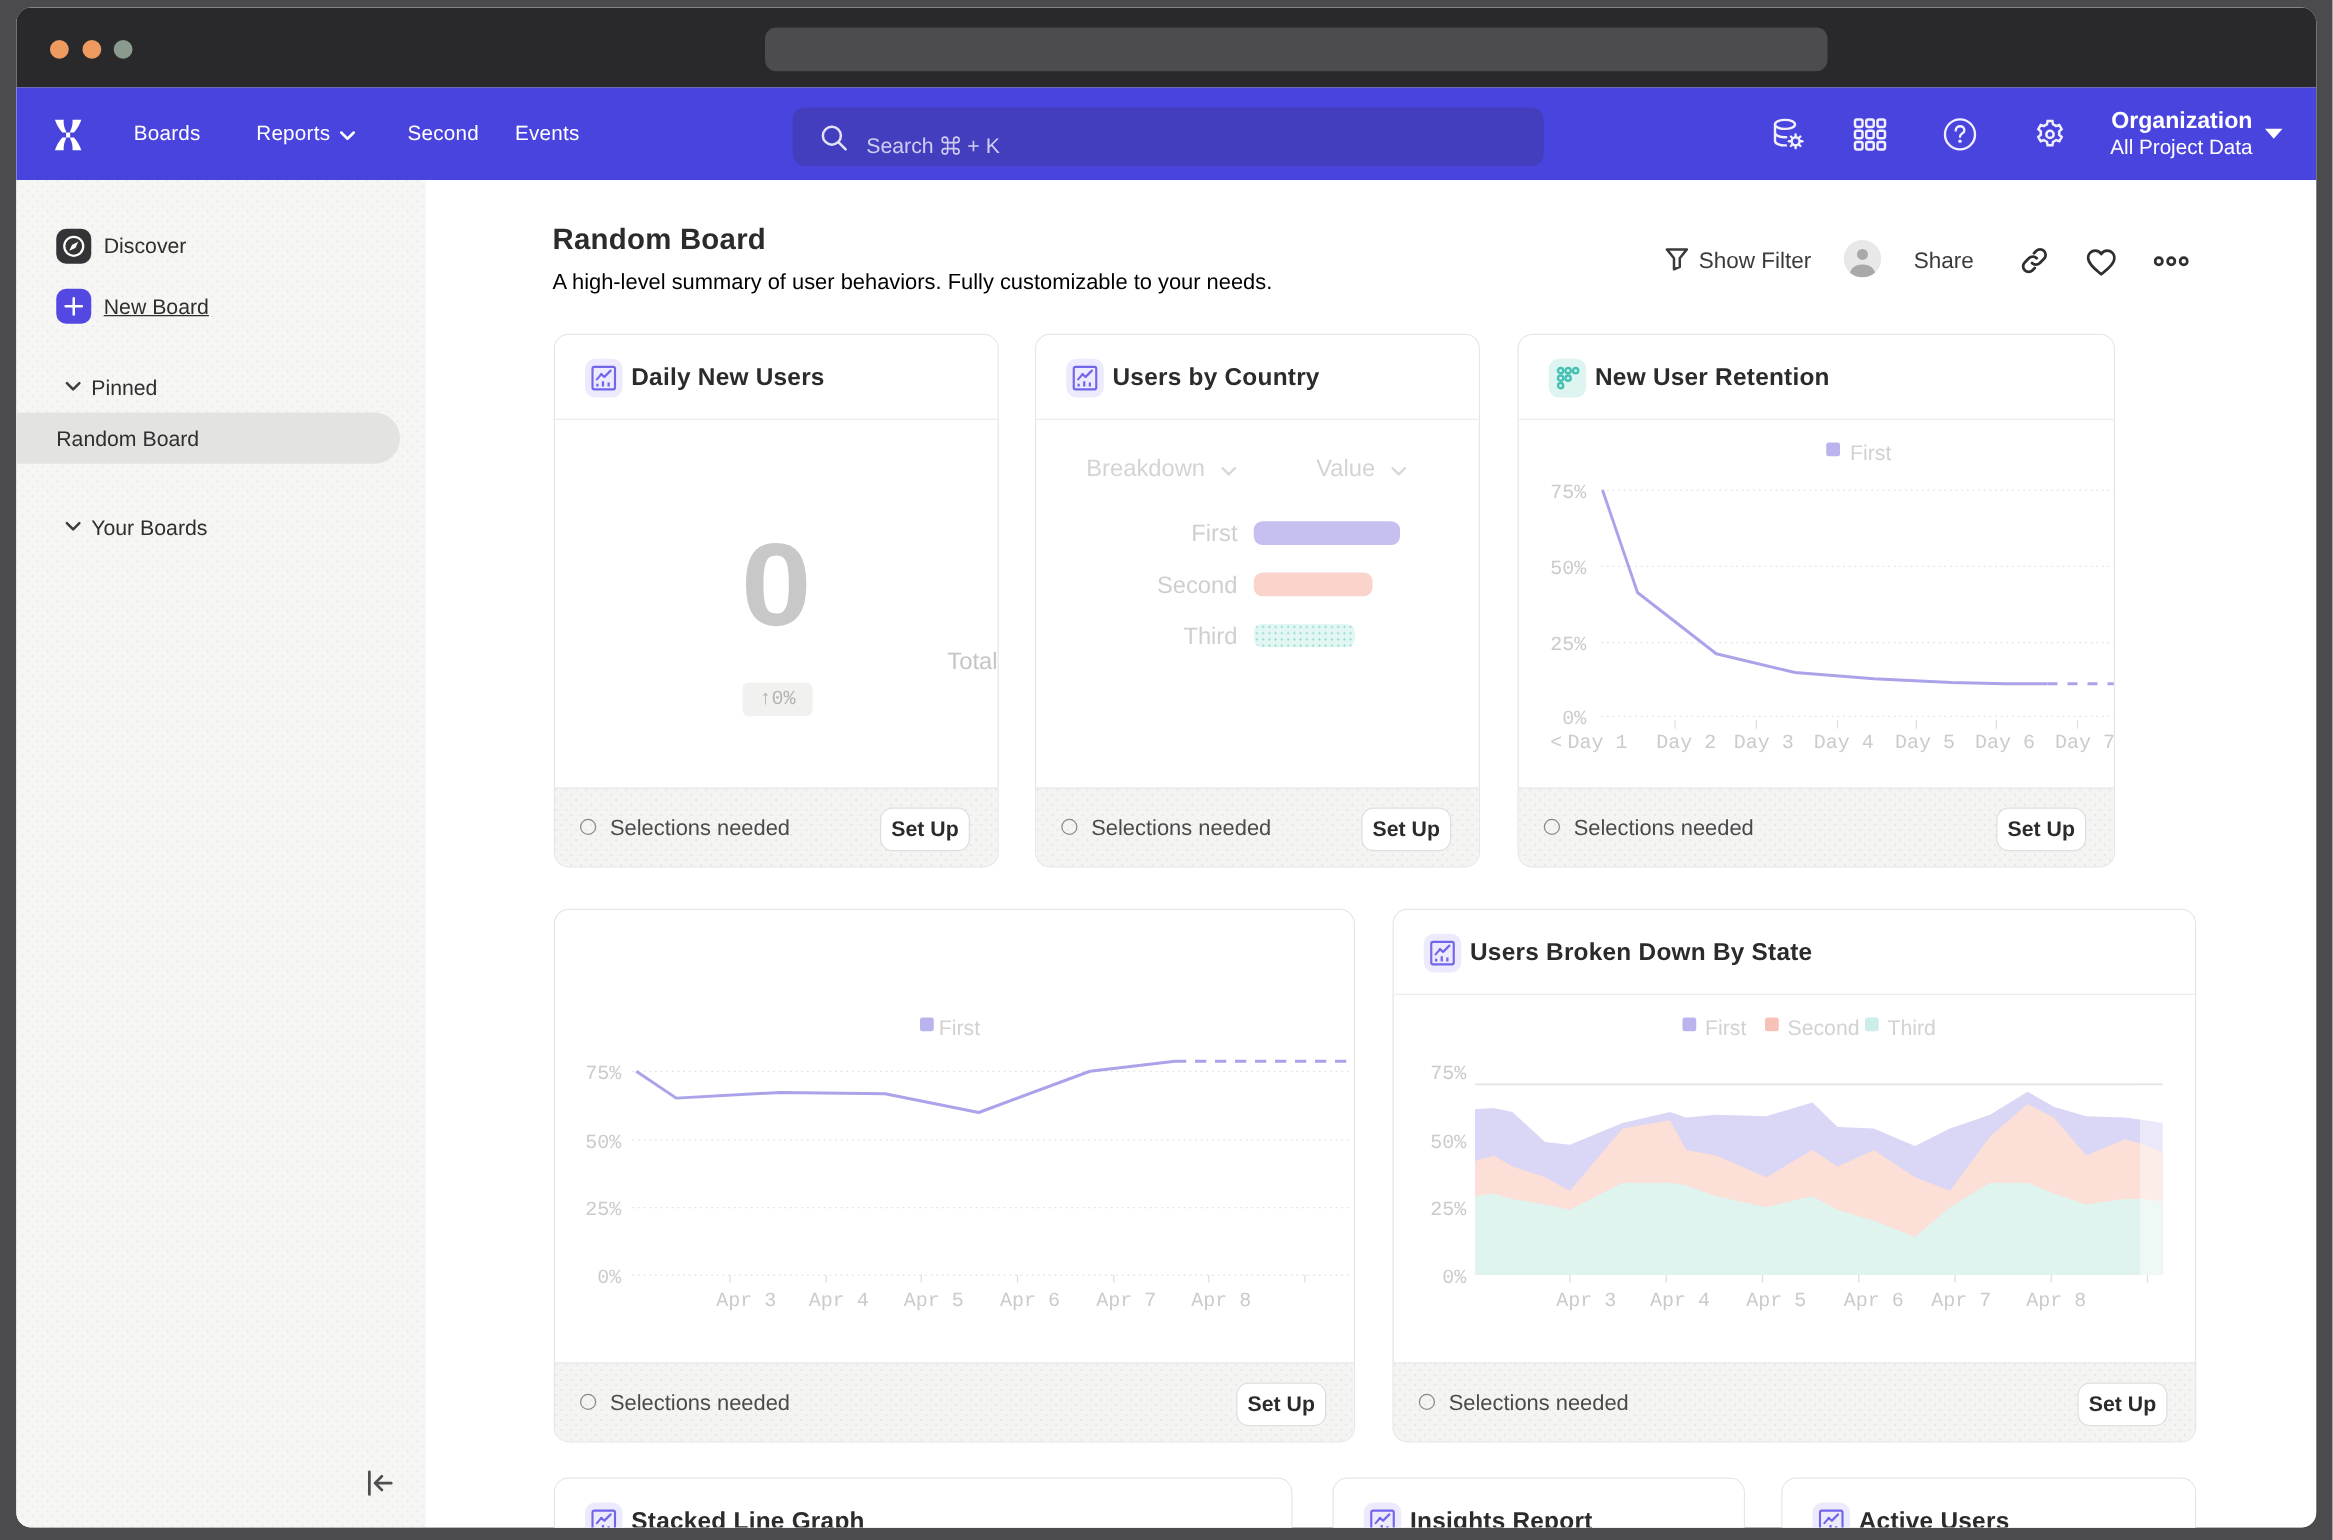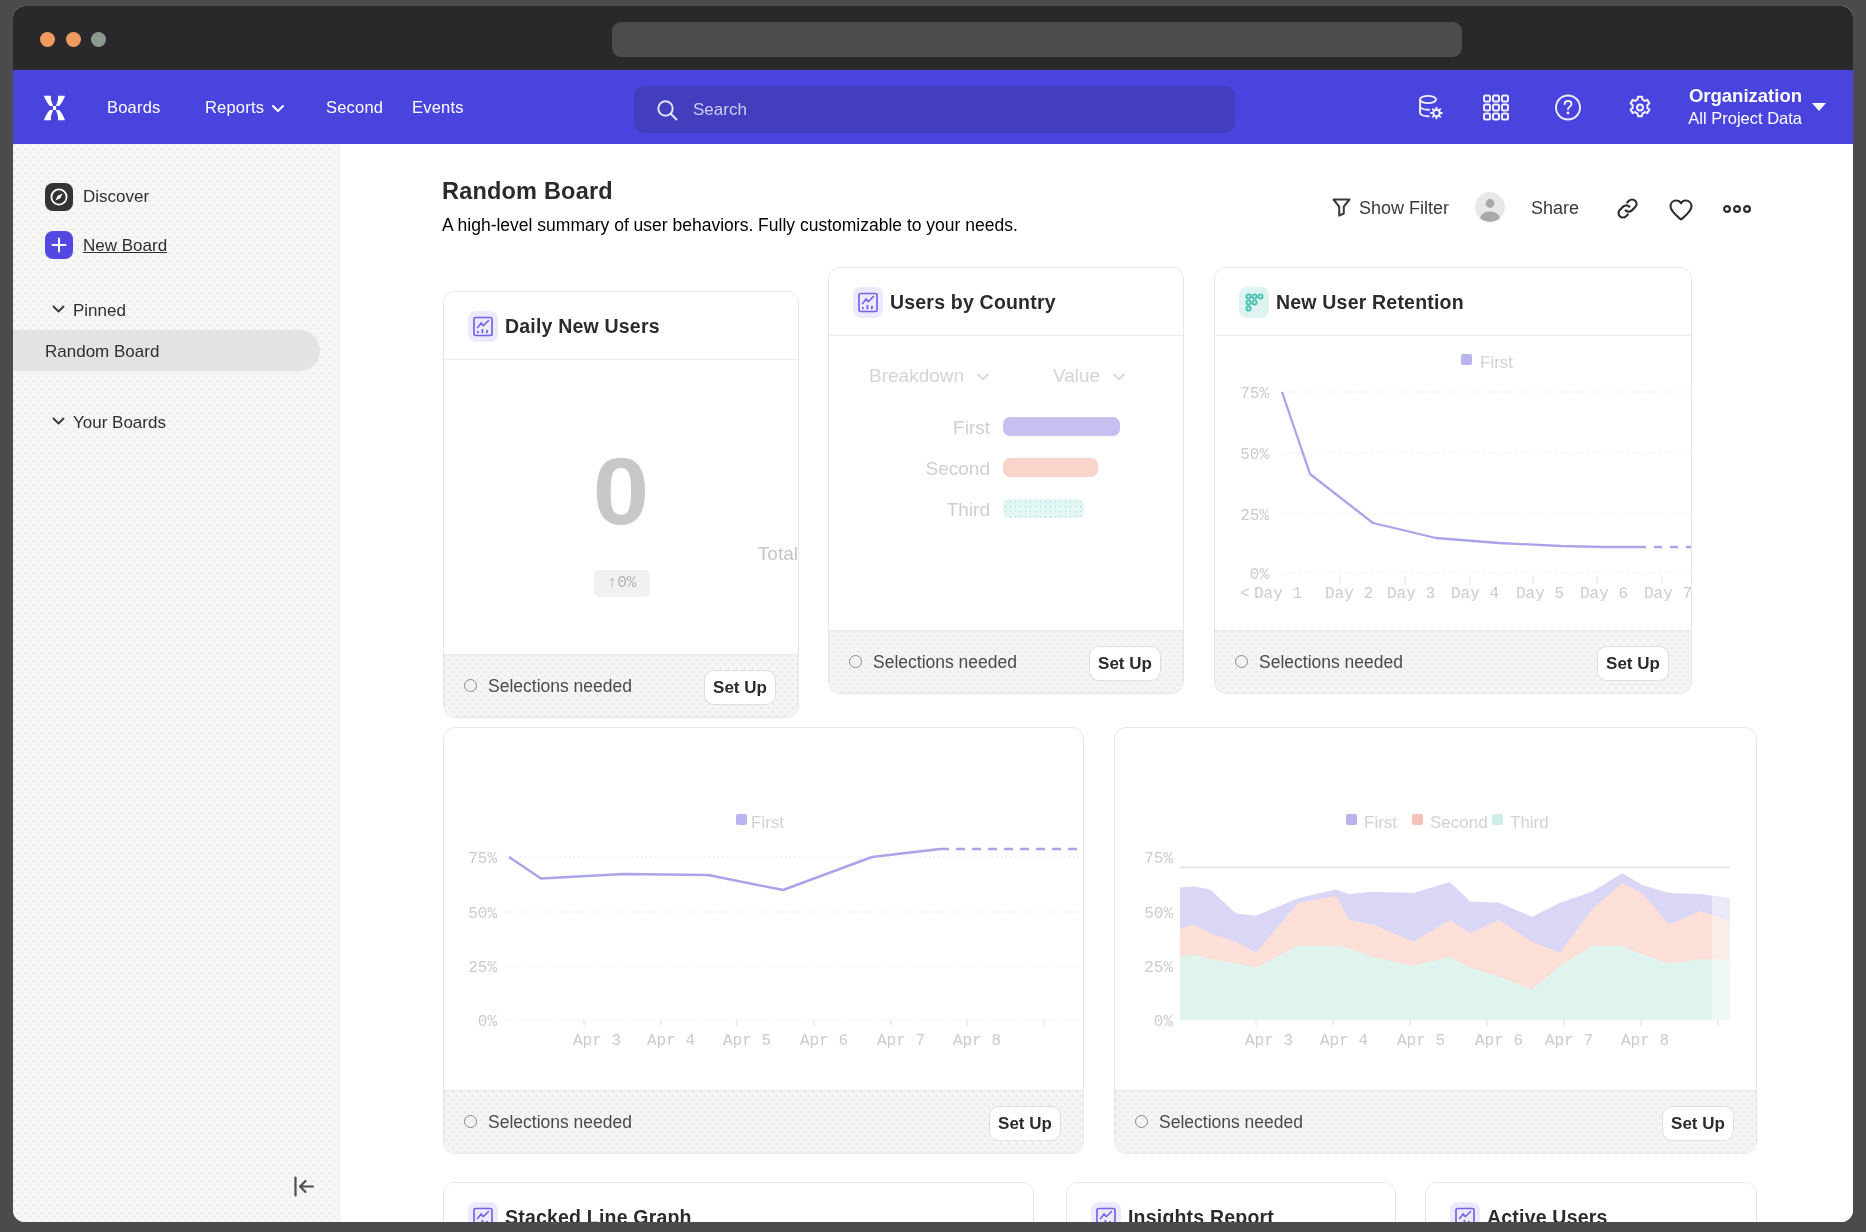--- a/index.html
+++ b/index.html
@@ -10,21 +10,21 @@
 
   
   .titlebar { position:absolute; left:0; top:0; width:1840px; height:64px; background:#29292b; }
   .tl { position:absolute; top:26px; width:15px; height:15px; border-radius:50%; }
   .urlpill { position:absolute; left:599px; top:16px; width:850px; height:35px; border-radius:9px; background:#4c4c4e; }
 
   
   .navbar { position:absolute; left:0; top:64px; width:1840px; height:74px; background:#4a44df; }
   .navlink { position:absolute; top:0; height:74px; line-height:74px; color:#fff; font-size:16.5px; font-weight:500; letter-spacing:.2px; }
   .search { position:absolute; left:621px; top:16px; width:601px; height:47px; border-radius:10px; background:#433ebe; }
-  .search .ph { position:absolute; left:59px; top:0; height:60px; line-height:47px; color:#cfcdf2; font-size:17px;flex-direction:column; }
+  .search .ph { position:absolute; left:59px; top:0; height:60px; line-height:47px; color:#cfcdf2; font-size:17px; }
   .orgname { position:absolute; right:51px; top:14px; text-align:right; color:#fff; }
   .orgname .l1 { font-size:18.5px; font-weight:700; line-height:24px; }
   .orgname .l2 { font-size:16.5px; font-weight:400; line-height:21px; }
   .orgcaret { position:absolute; right:27px; top:33px; width:0; height:0; border-left:7px solid transparent; border-right:7px solid transparent; border-top:8px solid #fff; }
 
   
   .sidebar { position:absolute; left:0; top:138px; width:328px; height:1078px; background:#f6f6f4;
     background-image: radial-gradient(circle, #eaeae8 0.9px, rgba(0,0,0,0) 1px), radial-gradient(circle, #eaeae8 0.9px, rgba(0,0,0,0) 1px);
     background-size: 8px 8px; background-position: 1px 1px, 5px 5px; }
   .sideitem { position:absolute; color:#2f2f2f; font-size:17px; font-weight:500; }
@@ -204,21 +204,21 @@
     <path d="M13 21.5 C9 18 2.5 13.5 2.5 8.3 C2.5 5 5 2.5 8.2 2.5 C10.2 2.5 12 3.6 13 5.3 C14 3.6 15.8 2.5 17.8 2.5 C21 2.5 23.5 5 23.5 8.3 C23.5 13.5 17 18 13 21.5 Z" fill="none" stroke="#2f2f2f" stroke-width="2.1" stroke-linejoin="round"></path>
   </svg>
   <svg class="abs" style="left:1710px; top:198px;" width="28" height="10" viewBox="0 0 28 10">
     <g fill="none" stroke="#2f2f2f" stroke-width="2.2">
         <circle cx="4" cy="5" r="2.9"></circle>
         <circle cx="14" cy="5" r="2.9"></circle>
         <circle cx="24" cy="5" r="2.9"></circle>
       </g>
   </svg>
 
-  <div class="card" style="left:430px; top:261px; width:356px; height:427px;margin-top:24px;">
+  <div class="card" style="left:430px; top:261px; width:356px; height:427px;">
     <div class="chead">
       <div class="cicon"><svg width="30" height="31" viewBox="0 0 30 31">
             <g stroke="#7166ea" fill="none" stroke-width="1.7">
               <rect x="6" y="6.5" width="18" height="18" rx="1.5"></rect>
               <path d="M9.5 16.5 L13 12.5 L15.5 14.5 L20.5 9.5" stroke-linecap="round" stroke-linejoin="round"></path>
             </g>
             <g fill="#7166ea">
               <circle cx="13" cy="12.5" r="1.2"></circle>
               <rect x="9" y="20" width="1.8" height="2.2"></rect>
               <rect x="13.5" y="18" width="1.8" height="4.2"></rect>
@@ -364,20 +364,35 @@
       </g>
     </svg>
     <div class="cfoot">
         <div class="selcirc"></div>
         <div class="selneed">Selections needed</div>
         <div class="setup">Set Up</div>
       </div>
   </div>
 
   <div class="card" style="left:1101px; top:721px; width:643px; height:427px;">
+    <div class="chead">
+      <div class="cicon"><svg width="30" height="31" viewBox="0 0 30 31">
+            <g stroke="#7166ea" fill="none" stroke-width="1.7">
+              <rect x="6" y="6.5" width="18" height="18" rx="1.5"></rect>
+              <path d="M9.5 16.5 L13 12.5 L15.5 14.5 L20.5 9.5" stroke-linecap="round" stroke-linejoin="round"></path>
+            </g>
+            <g fill="#7166ea">
+              <circle cx="13" cy="12.5" r="1.2"></circle>
+              <rect x="9" y="20" width="1.8" height="2.2"></rect>
+              <rect x="13.5" y="18" width="1.8" height="4.2"></rect>
+              <rect x="18" y="19" width="1.8" height="3.2"></rect>
+            </g>
+          </svg></div>
+      <div class="ctitle">Users Broken Down By State</div>
+    </div>
     <svg class="abs" style="left:0px; top:69px;" width="641" height="294" viewBox="0 0 641 294">
       <rect x="231" y="17" width="11" height="11" rx="2" fill="#b9b3ee"></rect>
       <text x="249" y="31" class="legtext">First</text>
       <rect x="297" y="17" width="11" height="11" rx="2" fill="#f6c2b8"></rect>
       <text x="315" y="31" class="legtext">Second</text>
       <rect x="377" y="17" width="11" height="11" rx="2" fill="#cdeee8"></rect>
       <text x="395" y="31" class="legtext">Third</text>
       <text x="58" y="66" text-anchor="end" class="axlabel">75%</text>
       <text x="58" y="121" text-anchor="end" class="axlabel">50%</text>
       <text x="58" y="175" text-anchor="end" class="axlabel">25%</text>

